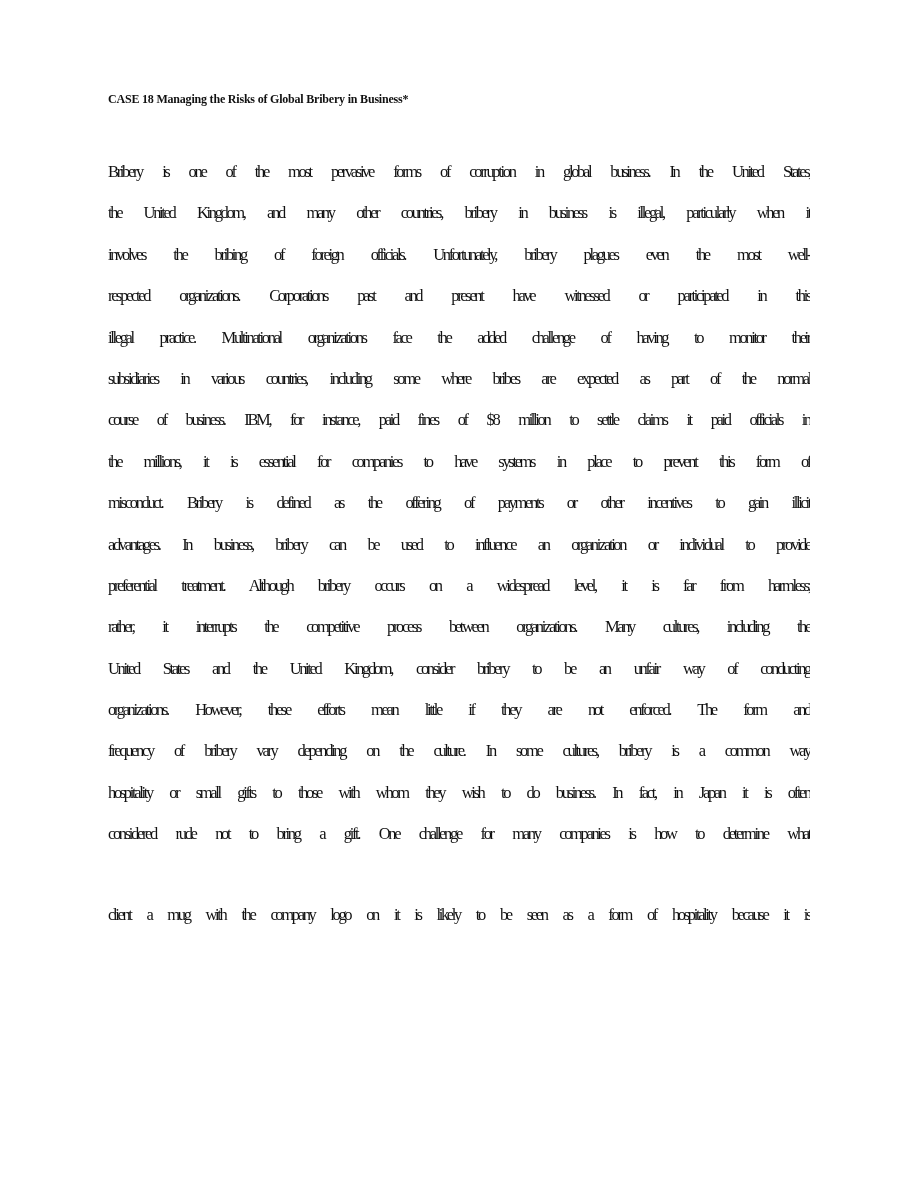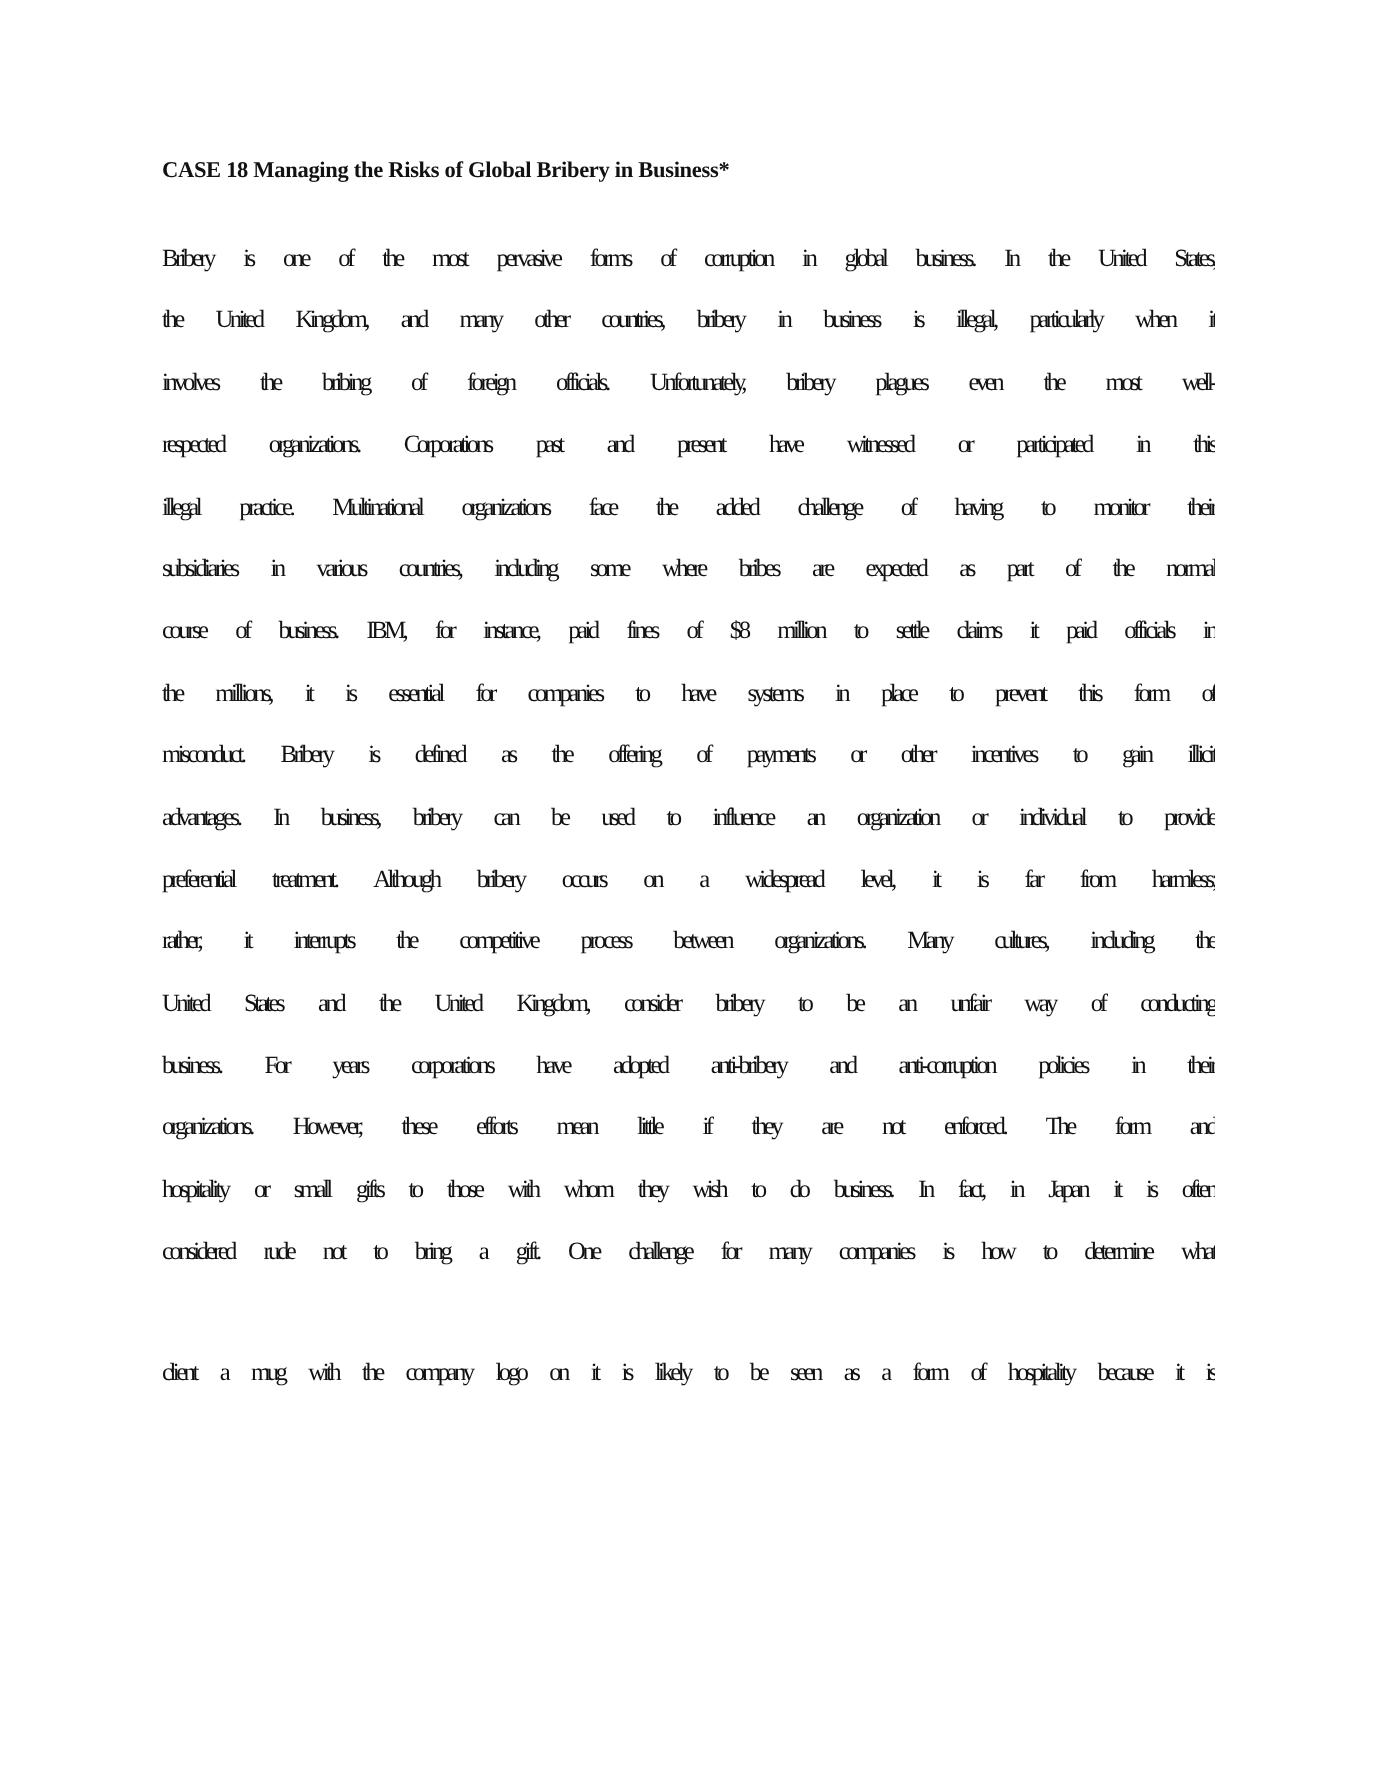--- a/index.html
+++ b/index.html
@@ -19,22 +19,22 @@
       position: absolute;
       left: 0;
       top: 0;
       width: 918px;
       height: 1188px;
       background: #ffffff;
     }
     .title {
       position: absolute;
       left: 108px;
-      top: 106px;
-      font-size: 15px;
+      top: 92px;
+      font-size: 12px;
       font-weight: bold;
       white-space: nowrap;
       letter-spacing: -0.2px;
     }
     .body-text {
       position: absolute;
       left: 108px;
       top: 160px;
       width: 702px;
     }
@@ -65,19 +65,19 @@
     <div class="line full" style="letter-spacing: -2.35px;">respected organizations. Corporations past and present have witnessed or participated in this</div>
     <div class="line full" style="letter-spacing: -2.35px;">illegal practice. Multinational organizations face the added challenge of having to monitor their</div>
     <div class="line full" style="letter-spacing: -2.35px;">subsidiaries in various countries, including some where bribes are expected as part of the normal</div>
     <div class="line full" style="letter-spacing: -2.35px;">course of business. IBM, for instance, paid fines of $8 million to settle claims it paid officials in</div>
     <div class="line full" style="letter-spacing: -2.35px;">the millions, it is essential for companies to have systems in place to prevent this form of</div>
     <div class="line full" style="letter-spacing: -2.35px;">misconduct. Bribery is defined as the offering of payments or other incentives to gain illicit</div>
     <div class="line full" style="letter-spacing: -2.35px;">advantages. In business, bribery can be used to influence an organization or individual to provide</div>
     <div class="line full" style="letter-spacing: -2.35px;">preferential treatment. Although bribery occurs on a widespread level, it is far from harmless;</div>
     <div class="line full" style="letter-spacing: -2.35px;">rather, it interrupts the competitive process between organizations. Many cultures, including the</div>
     <div class="line full" style="letter-spacing: -2.35px;">United States and the United Kingdom, consider bribery to be an unfair way of conducting</div>
-    <div class="line full" style="letter-spacing: -2.35px;">business. For years corporations have adopted anti-bribery and anti-corruption policies in their</div>
     <div class="line full" style="letter-spacing: -2.35px;">organizations. However, these efforts mean little if they are not enforced. The form and</div>
+    <div class="line full" style="letter-spacing: -2.35px;">frequency of bribery vary depending on the culture. In some cultures, bribery is a common way</div>
     <div class="line full" style="letter-spacing: -2.35px;">hospitality or small gifts to those with whom they wish to do business. In fact, in Japan it is often</div>
     <div class="line full" style="letter-spacing: -2.35px;">considered rude not to bring a gift. One challenge for many companies is how to determine what</div>
     <div class="line full" style="letter-spacing: -2.35px; margin-top: 39px;">client a mug with the company logo on it is likely to be seen as a form of hospitality because it is</div>
   </div>
 </div>
 
 </body></html>

